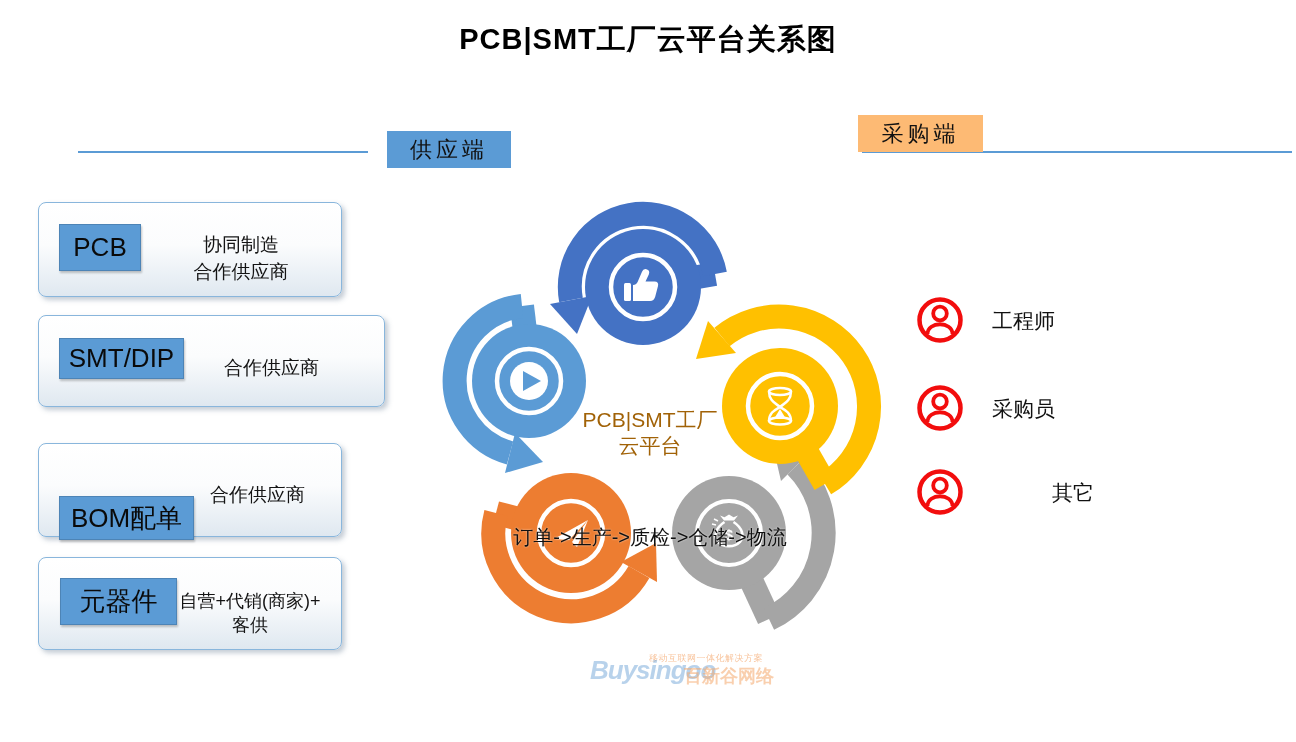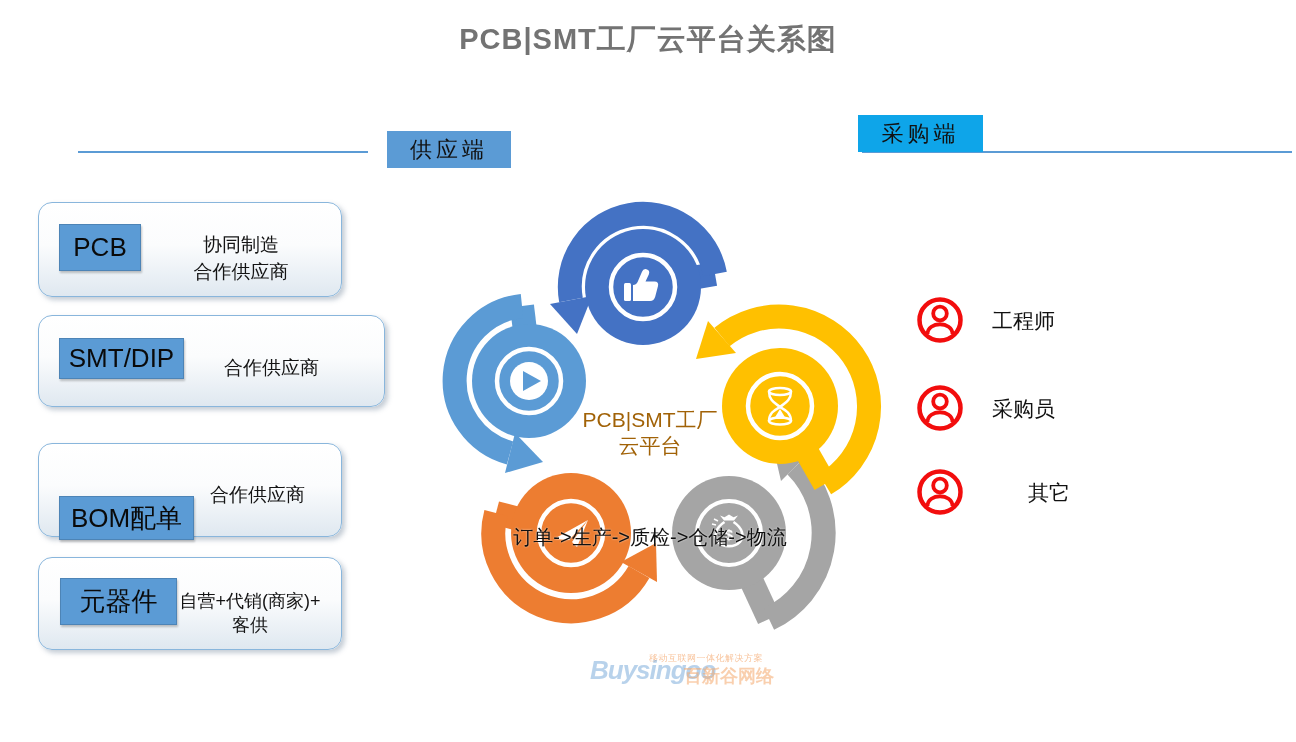--- a/index.html
+++ b/index.html
@@ -4,32 +4,32 @@
 <style>
   html,body{margin:0;padding:0;}
   body{
     width:1296px;height:742px;position:relative;background:#ffffff;
     font-family:"Liberation Sans","DejaVu Sans",sans-serif;color:#151515;
     overflow:hidden;
   }
   .abs{position:absolute;}
   .page-title{
     left:0;top:20px;width:1296px;text-align:center;
-    font-size:29px;font-weight:600;letter-spacing:1px;color:#737373;
+    font-size:29px;font-weight:600;letter-spacing:1px;color:#000000;
   }
   .hdr-box{
     height:37px;line-height:37px;text-align:center;
     font-size:22px;letter-spacing:4px;color:#111;
   }
   .hdr-supply{left:387px;top:115px;width:124px;background:#5B9BD5;margin-top:16px;}
-  .hdr-purchase{left:858px;top:115px;width:125px;background:#0ea5e9;}
+  .hdr-purchase{left:858px;top:115px;width:125px;background:#fdba74;}
   .hline{height:2px;background:#5B9BD5;}
   .sbox{
     left:38px;width:302px;
-    border:1px solid #89b6dc;border-radius:14px;
+    border:1px solid #89b6dc;border-radius:8px;
     background:linear-gradient(180deg,#ffffff 0%,#fbfcfd 45%,#dfe8f0 100%);
     box-shadow:3px 3px 5px rgba(100,120,145,.38);
   }
   .tag{
     position:absolute;background:#5B9BD5;border:1px solid rgba(65,113,156,.55);
     box-shadow:1px 2px 2px rgba(0,0,0,.22);
     display:flex;align-items:center;justify-content:center;
     font-size:26px;color:#0a0a0a;white-space:nowrap;
   }
   .desc{
@@ -224,19 +224,19 @@
 
 <div class="abs" style="left:916px;top:468px;width:48px;height:48px;">
   <svg width="48" height="48" viewBox="-24 -24 48 48">
     <g fill="none" stroke-width="4.2" stroke="#F20D0D">
       <circle r="20.5" stroke-width="4.5"></circle>
       <circle cy="-6.5" r="6.8" stroke-width="3.8"></circle>
       <path d="M -12.5 14 C -12.5 1 12.5 1 12.5 14" stroke-width="3.8"></path>
     </g>
   </svg>
 </div>
-<div class="abs role-label" style="left:1028px;top:479px;">其它</div>
+<div class="abs role-label" style="left:1052px;top:479px;">其它</div>
 
 <div class="abs watermark">
   <div class="wm-tagline">移动互联网一体化解决方案</div>
   <div class="wm-brand">Buysingoo</div>
   <div class="wm-company">百新谷网络</div>
 </div>
 
 </body></html>

